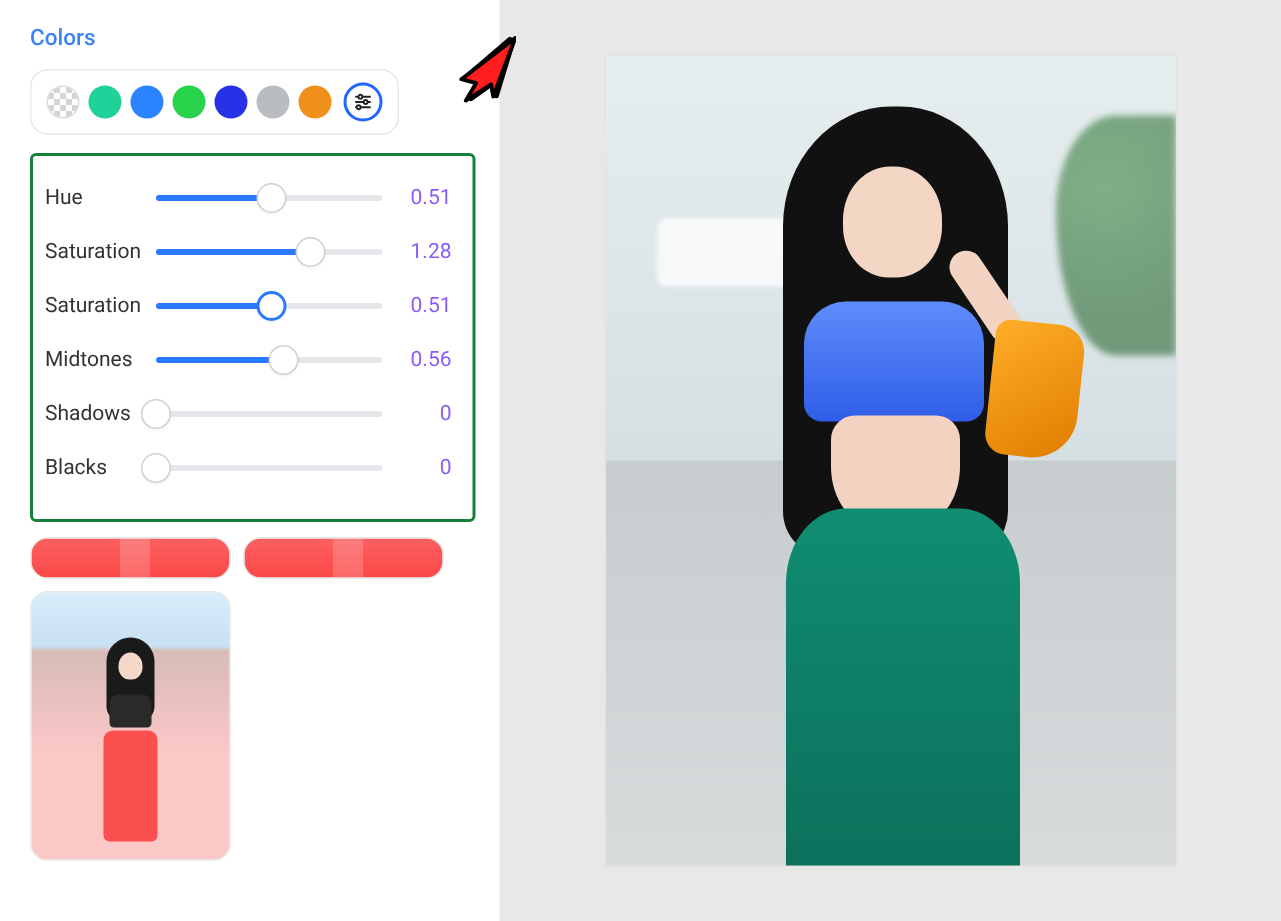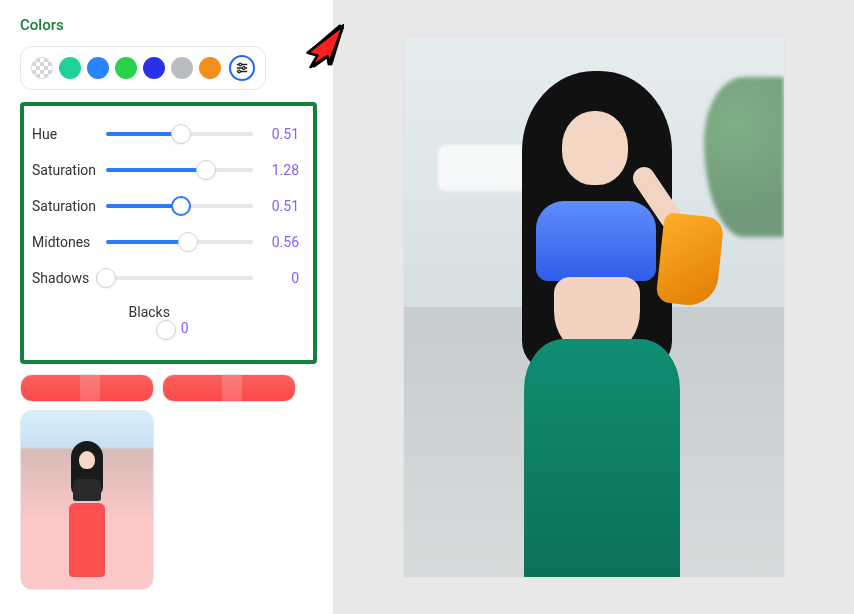--- a/index.html
+++ b/index.html
@@ -26,21 +26,21 @@
     flex: 1;
     background: #e8e8e8;
     display: flex;
     align-items: center;
     justify-content: center;
     position: relative;
   }
   .section-title {
     font-size: 15px;
     font-weight: 500;
-    color: #15803d;
+    color: #3b82f6;
     margin-bottom: 12px;
   }
   .swatch-bar {
     display: flex;
     align-items: center;
     gap: 6px;
     border: 1px solid #e5e7eb;
     border-radius: 12px;
     padding: 8px 10px;
     width: fit-content;
@@ -69,30 +69,30 @@
     background: #fff;
     display: flex;
     align-items: center;
     justify-content: center;
     cursor: pointer;
     margin-left: 2px;
   }
   .adjust-btn svg { width: 14px; height: 14px; }
   .sliders-panel {
     margin-top: 12px;
-    border: 4px solid #15803d;
+    border: 2px solid #15803d;
     border-radius: 4px;
     padding: 18px 14px 12px 8px;
   }
   .slider-row {
     display: flex;
     align-items: center;
     margin-bottom: 16px;
   }
-  .slider-row:last-child { margin-bottom: 12px; flex-direction: column; }
+  .slider-row:last-child { margin-bottom: 12px; }
   .slider-label {
     width: 74px;
     flex-shrink: 0;
     color: #333;
     font-size: 14px;
   }
   .slider-track-wrap {
     flex: 1;
     position: relative;
     height: 20px;

